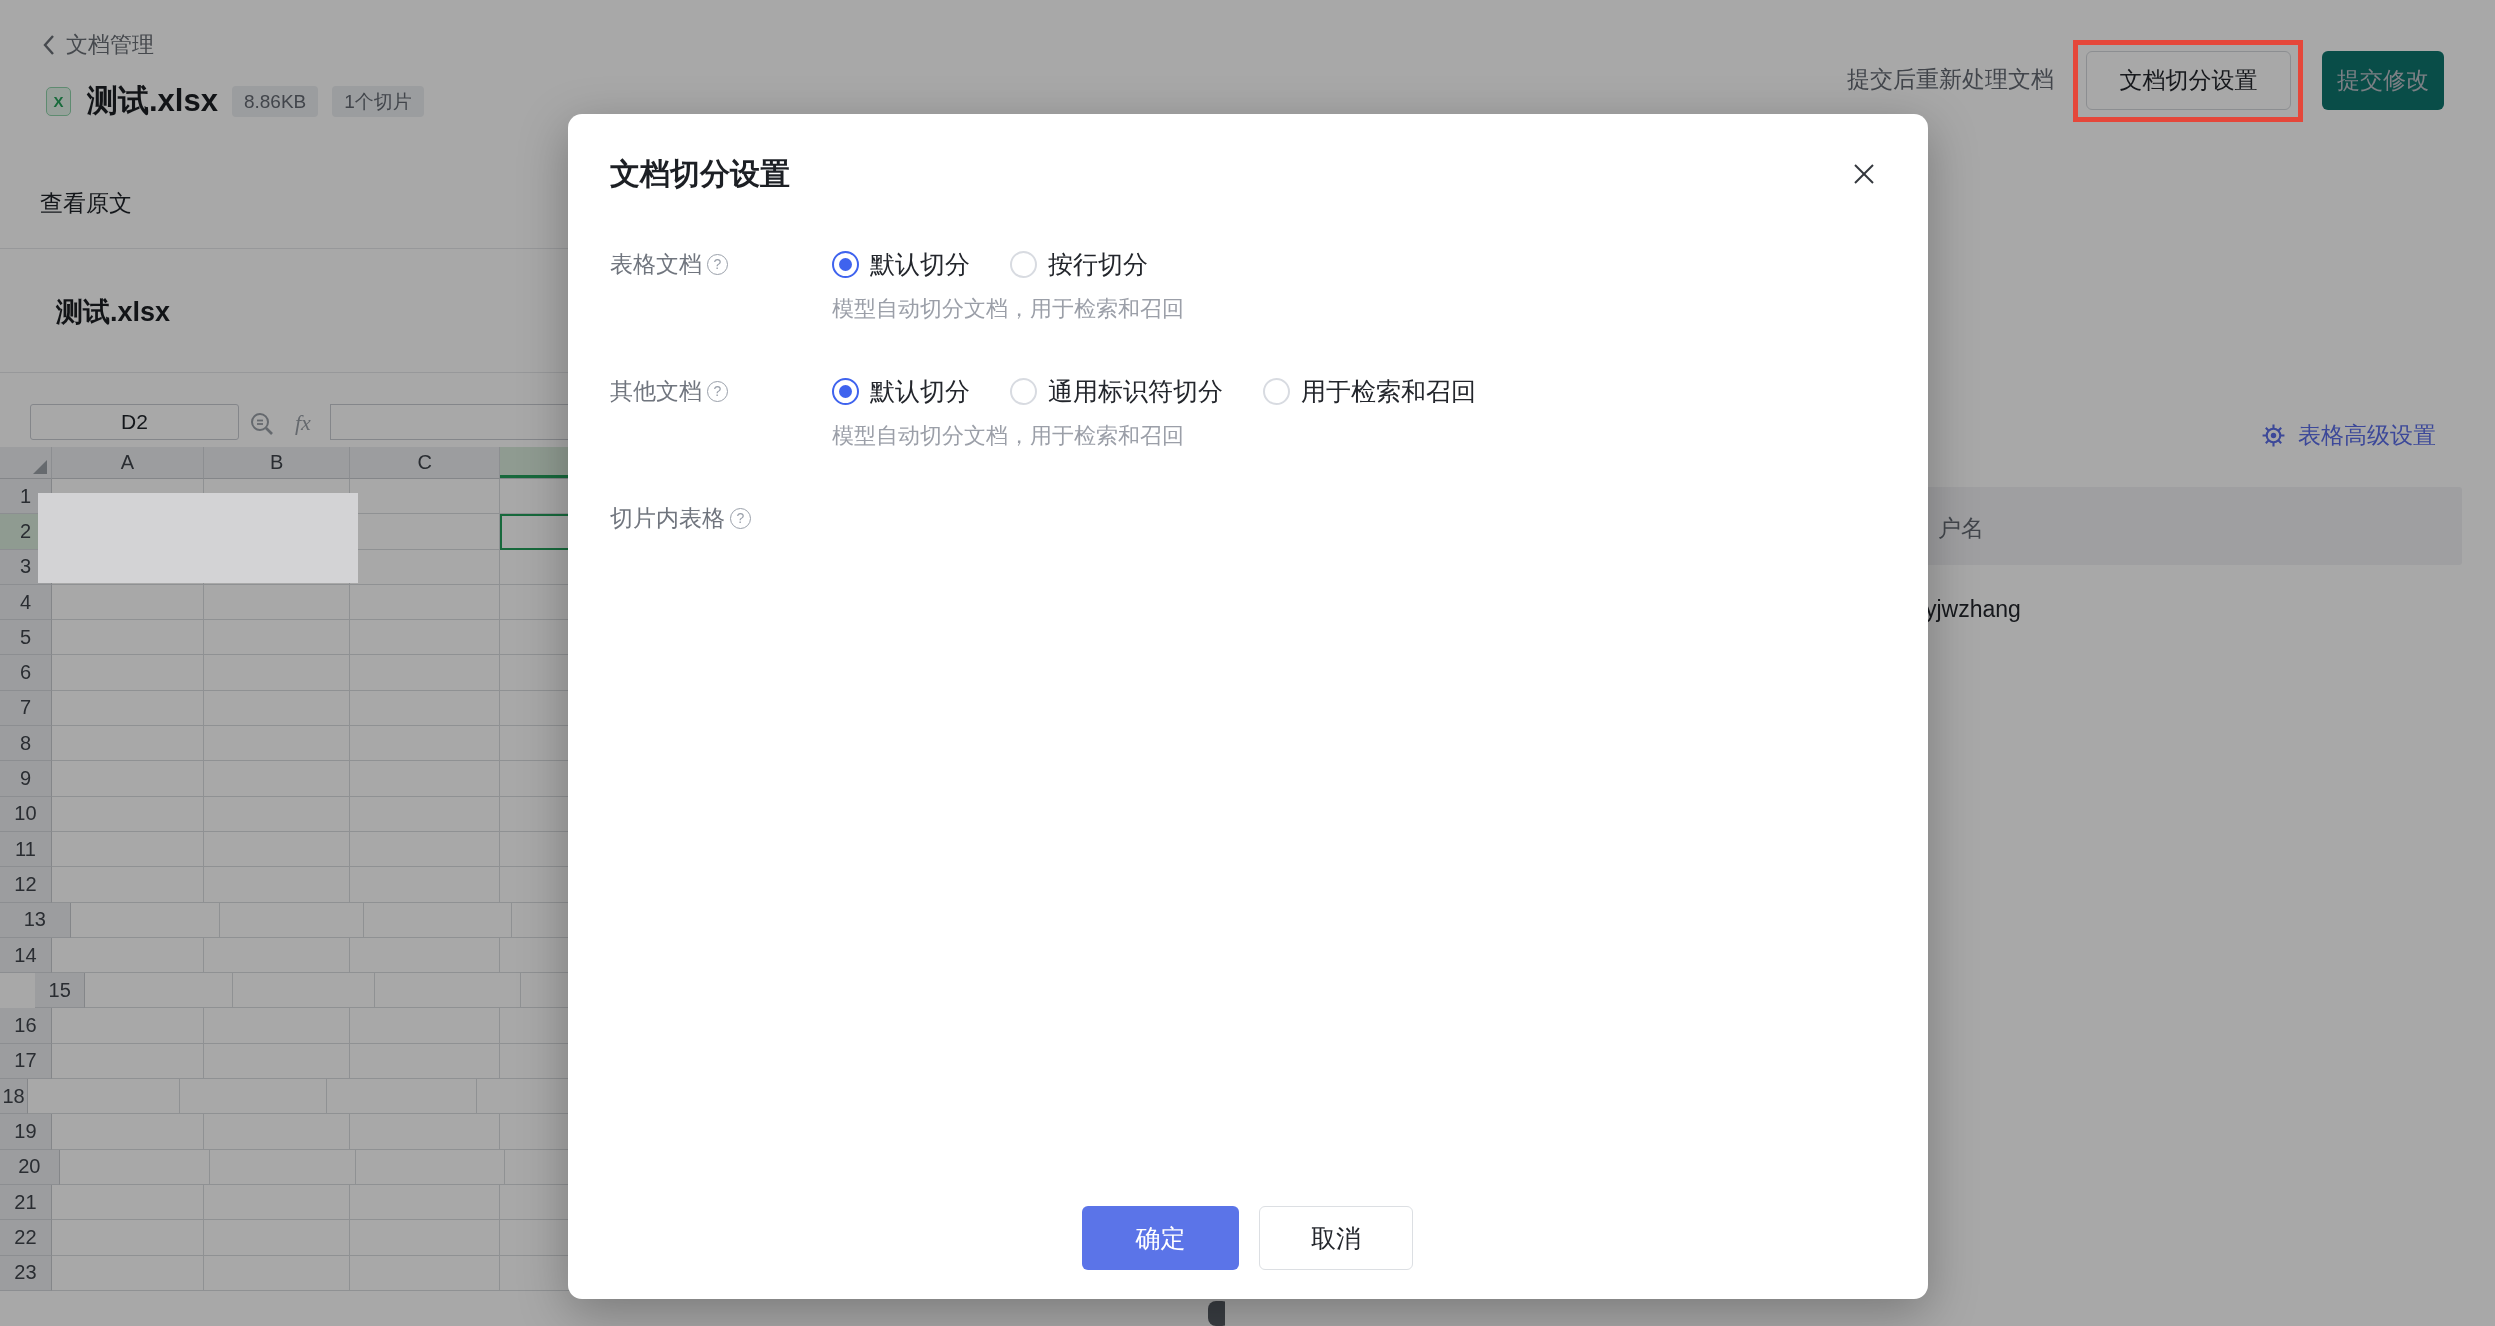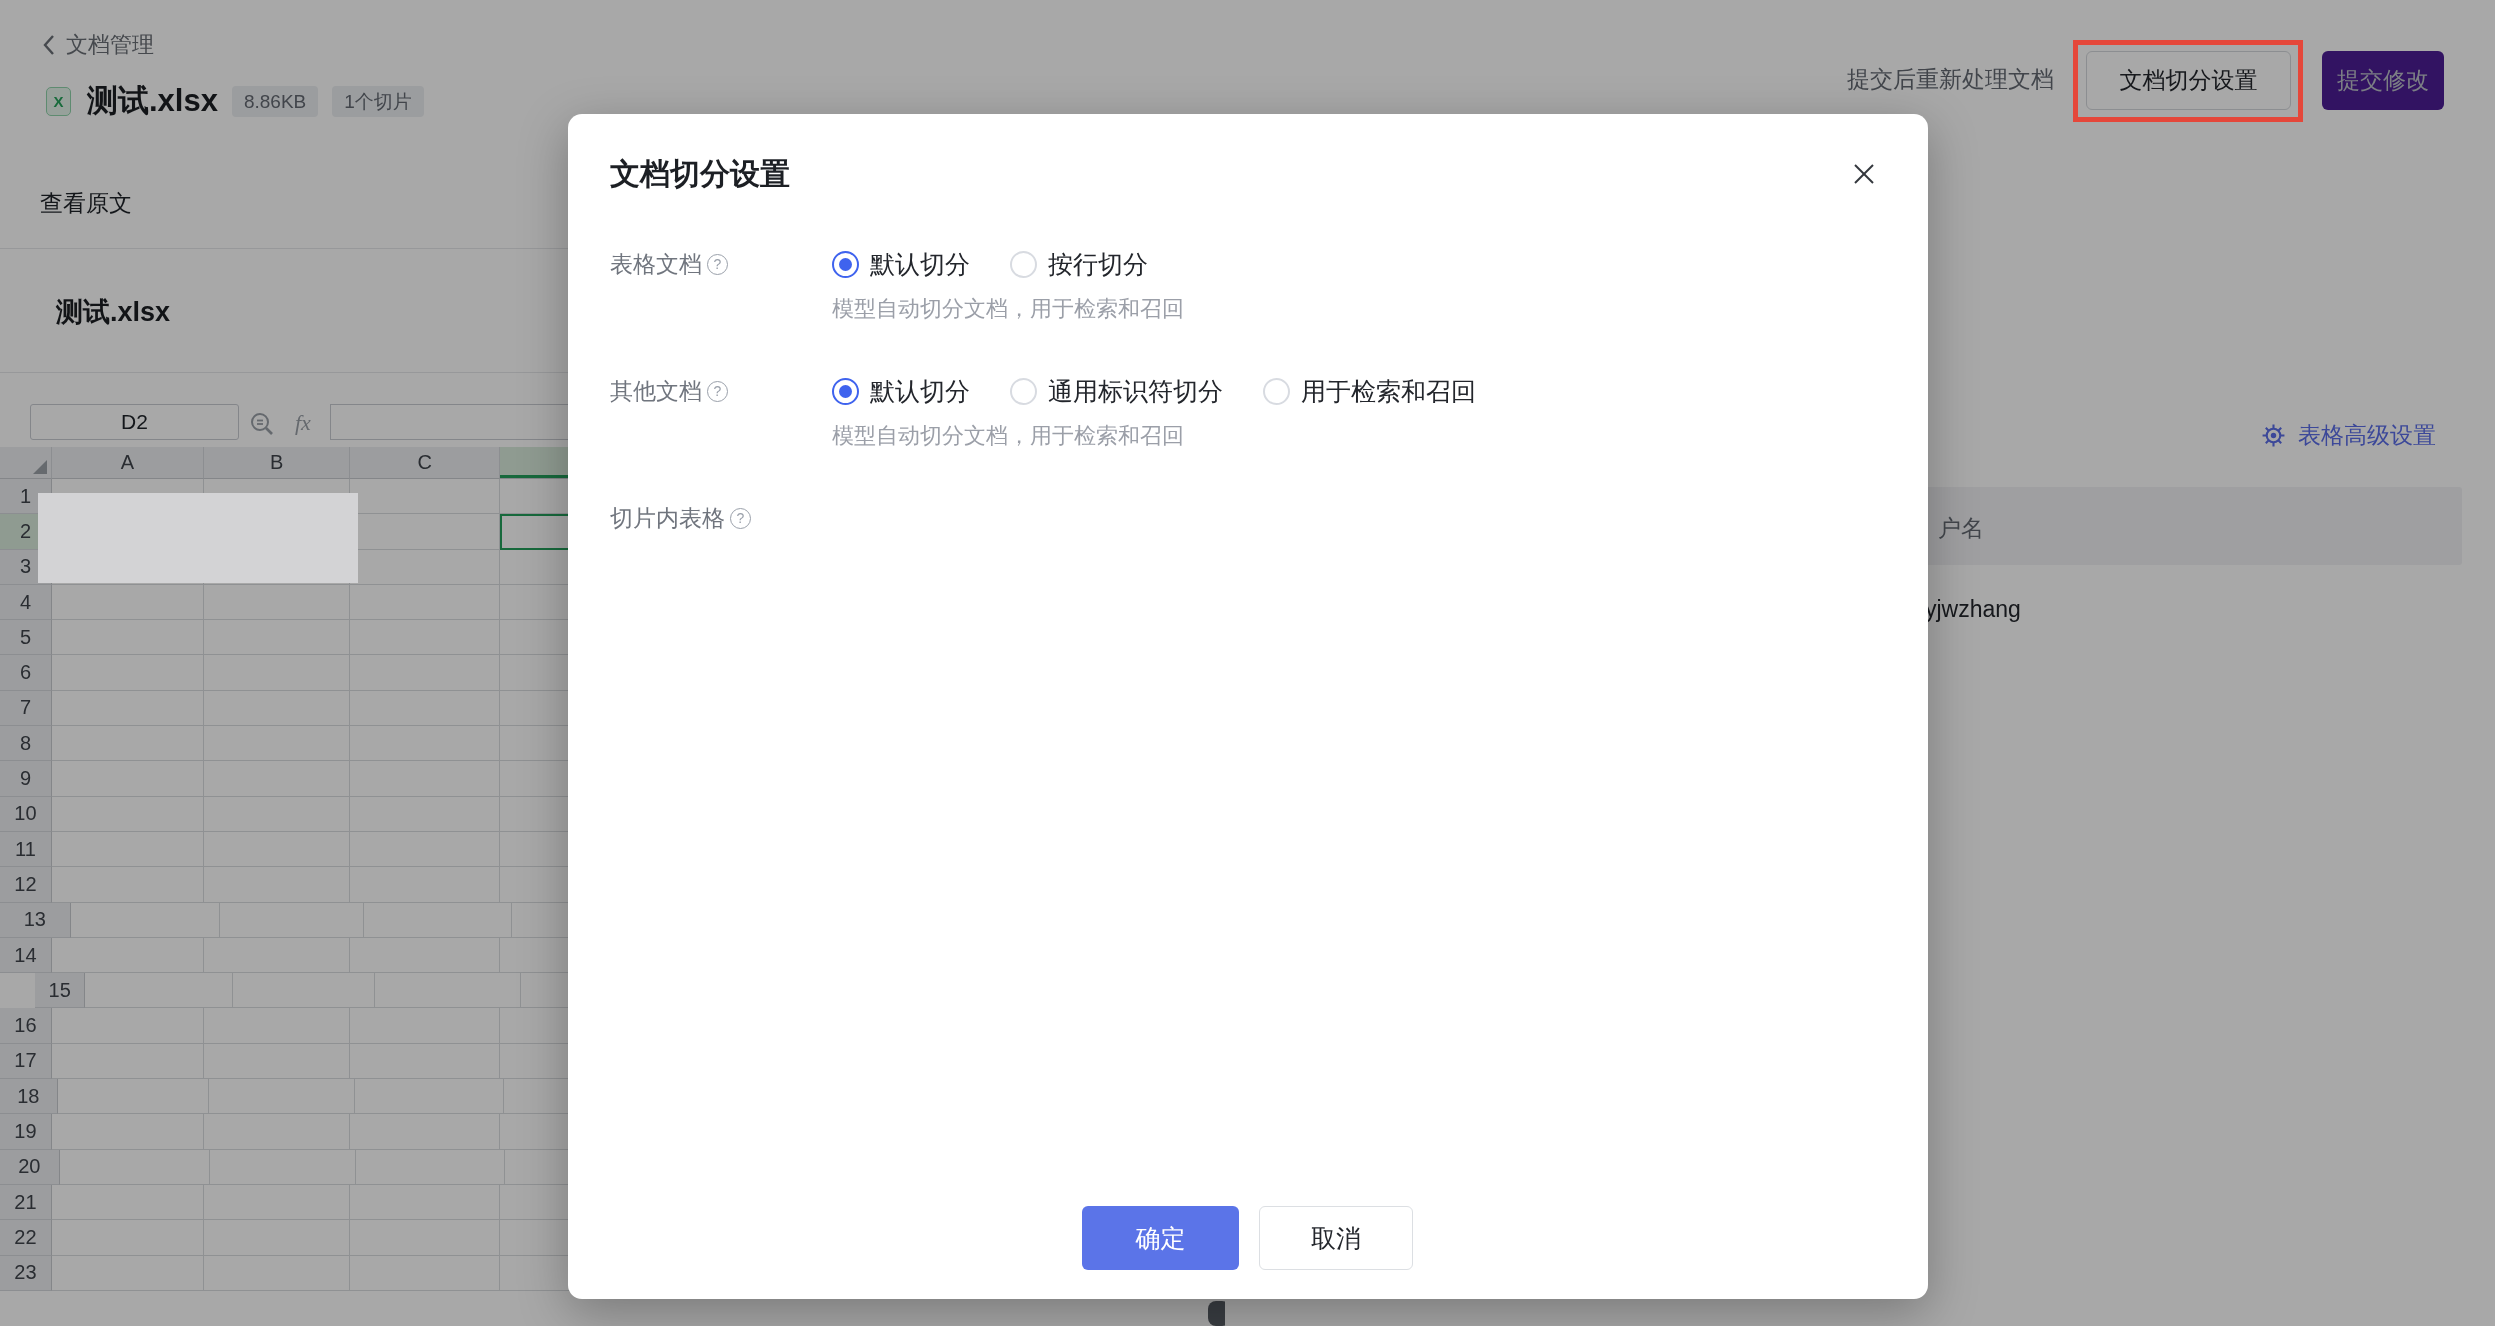--- a/index.html
+++ b/index.html
@@ -19,21 +19,21 @@
              border-radius:5px; display:flex; align-items:center; justify-content:center;
              font-size:15px; font-weight:bold; color:#27a35c; }
   .file-title { margin-left:16px; font-size:31px; font-weight:bold; color:#1c1f24; }
   .badge { margin-left:14px; height:31px; line-height:31px; padding:0 12px;
            background:#eceef1; border-radius:4px; font-size:19px; color:#646a73; }
   .note { left:1847px; top:64px; font-size:23px; color:#646a73; }
   .btn { position:absolute; display:flex; align-items:center; justify-content:center;
          border-radius:6px; font-size:23px; cursor:pointer; }
   .btn-split { left:2086px; top:51px; width:205px; height:59px; background:#fff;
                border:1px solid #d5d8dd; color:#23262c; }
-  .btn-submit { left:2322px; top:51px; width:122px; height:59px; background:#4c1d95;
+  .btn-submit { left:2322px; top:51px; width:122px; height:59px; background:#0f766e;
                 color:#bcc1c9; cursor:default; }
   .tab { left:40px; top:188px; font-size:23px; color:#1f2329; font-weight:500; cursor:pointer; }
   .doc-h { left:56px; top:294px; font-size:27px; font-weight:bold; color:#1c1f24; }
 
   
   #sheet { position:absolute; left:0; top:398px; width:1225px; height:928px; background:#fff; }
   .namebox { position:absolute; left:30px; top:6px; width:209px; height:36px;
              border:1px solid #c9ccd2; border-radius:3px; background:#fff;
              display:flex; align-items:center; justify-content:center; font-size:21px; color:#1f2329; }
   .fx { position:absolute; left:295px; top:12px; font-family:"Liberation Serif", serif;
@@ -329,21 +329,21 @@
           <div class="cell" style="width: 152px;"></div>
           <div class="cell" style="width: 147px;"></div>
           <div class="cell" style="width: 150px;"></div>
           <div class="cell" style="width: 150px;"></div>
           <div class="cell" style="width: 150px;"></div>
           <div class="cell" style="width: 150px;"></div>
           <div class="cell" style="width: 150px;"></div>
           <div class="cell" style="width: 126px;"></div>
         </div>
         <div class="grow">
-          <div class="rn" style="width: 58px;">18</div>
+          <div class="rn" style="width: 28px;">18</div>
           <div class="cell" style="width: 152px;"></div>
           <div class="cell" style="width: 147px;"></div>
           <div class="cell" style="width: 150px;"></div>
           <div class="cell" style="width: 150px;"></div>
           <div class="cell" style="width: 150px;"></div>
           <div class="cell" style="width: 150px;"></div>
           <div class="cell" style="width: 150px;"></div>
           <div class="cell" style="width: 126px;"></div>
         </div>
         <div class="grow">

